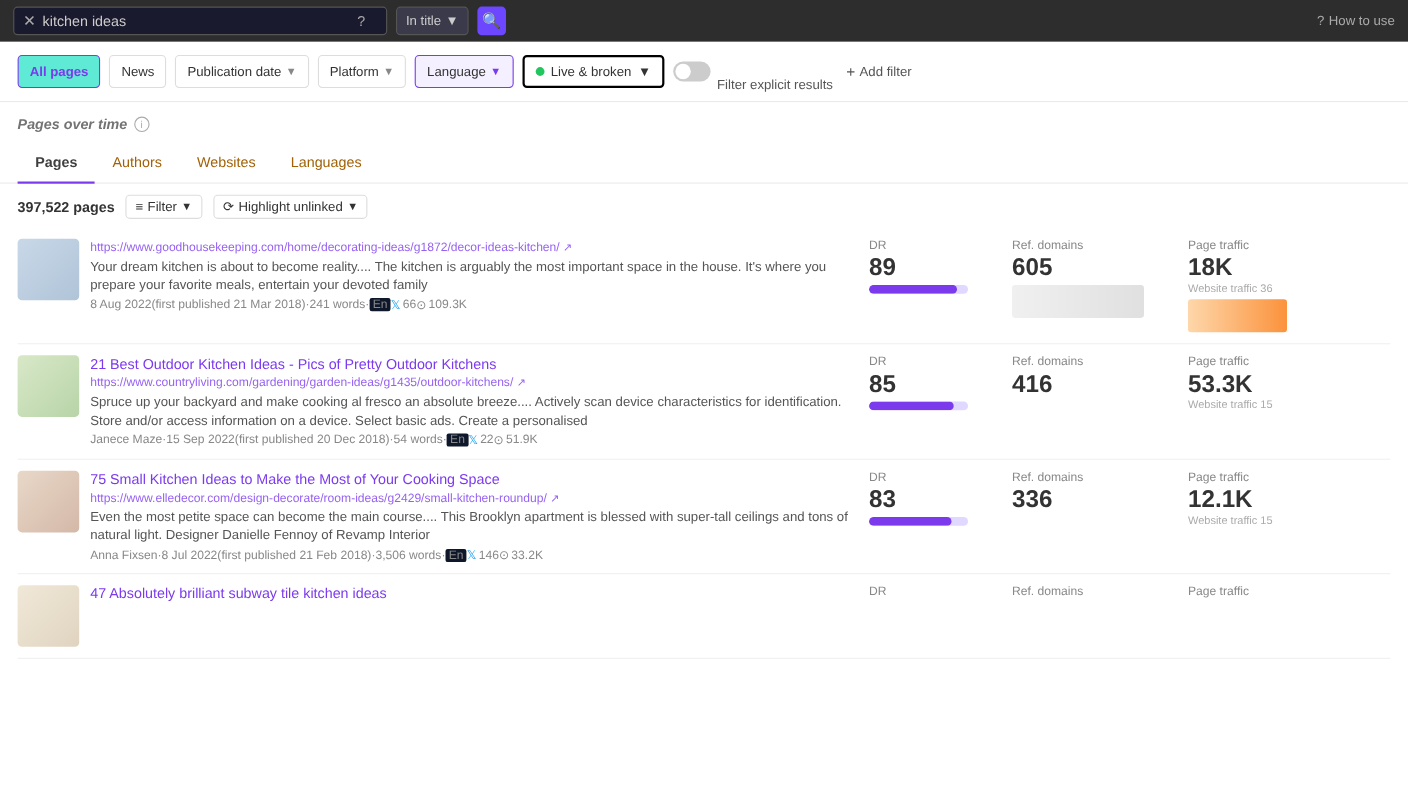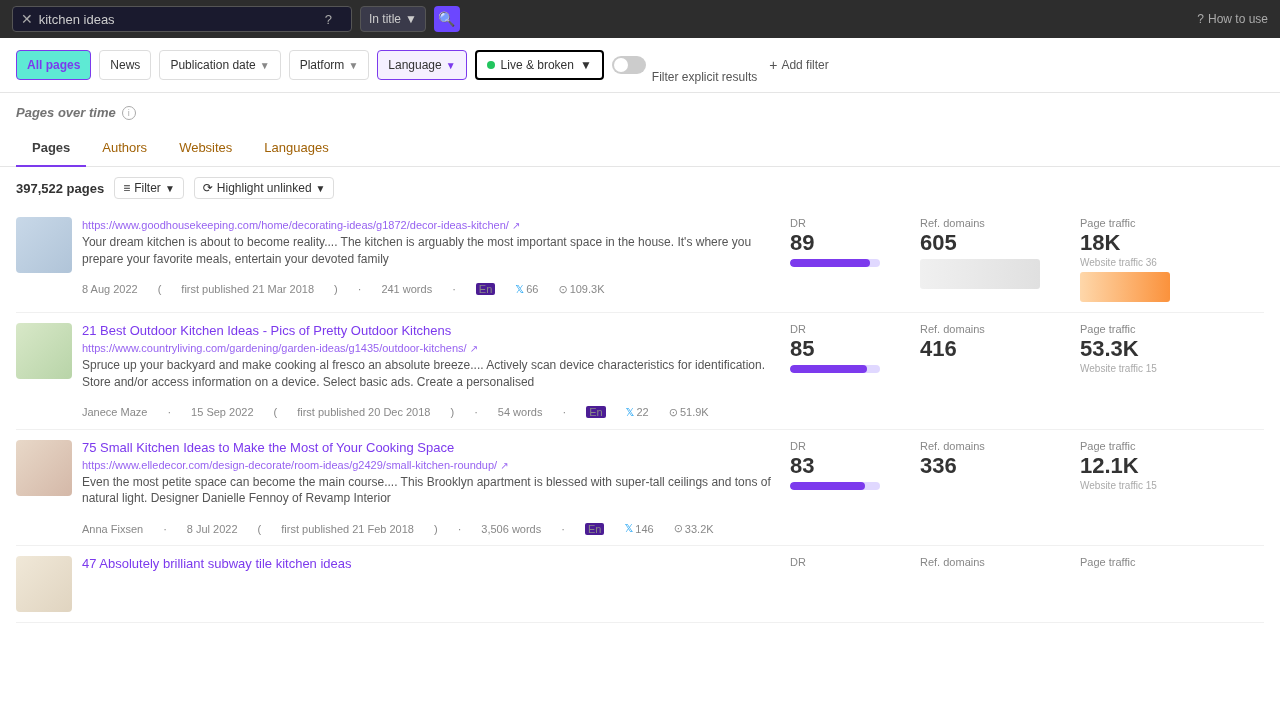--- a/index.html
+++ b/index.html
@@ -84,24 +84,24 @@
       min-height: 90px;
     }
     .result-main { display: flex; gap: 10px; align-items: flex-start; }
     .result-thumb {
       width: 56px; height: 56px; background: #e0e0e0; border-radius: 4px; flex-shrink: 0; overflow: hidden;
     }
     .result-content { flex: 1; min-width: 0; }
     .result-title { color: #7c3aed; font-size: 13px; font-weight: 500; cursor: pointer; line-height: 1.3; }
     .result-url { color: #7c3aed; font-size: 11px; margin: 2px 0; opacity: 0.8; }
     .result-excerpt { font-size: 12px; color: #555; line-height: 1.4; margin: 3px 0; display: -webkit-box; -webkit-line-clamp: 2; -webkit-box-orient: vertical; overflow: hidden; }
-    .result-meta { font-size: 11px; color: #888; display: flex; align-items: center; gap: 20px; flex-wrap: wrap; margin-top: 15px; }
+    .result-meta { font-size: 11px; color: #888; display: flex; align-items: center; gap: 0; flex-wrap: wrap; margin-top: 3px; }
     .result-meta .author { color: #888; }
     .result-meta .date { color: #888; }
-    .result-meta .lang { background: #4c1d95; border-radius: 2px; padding: 0 3px; }
+    .result-meta .lang { background: #0f172a; border-radius: 2px; padding: 0 3px; }
     .result-meta .twitter { display: flex; align-items: center; gap: 2px; }
     .result-meta .backlinks { display: flex; align-items: center; gap: 2px; }
     .metric-label { font-size: 11px; color: #888; margin-bottom: 2px; }
     .metric-value { font-size: 22px; font-weight: 700; color: #333; line-height: 1.1; }
     .dr-bar-wrap { margin-top: 4px; width: 90px; height: 8px; background: #e0d8ff; border-radius: 4px; overflow: hidden; }
     .dr-bar { height: 100%; background: #7c3aed; border-radius: 4px; }
     .chart-placeholder { width: 120px; height: 30px; background: linear-gradient(90deg, #f0f0f0 0%, #e0e0e0 100%); border-radius: 3px; margin-top: 4px; }
     .traffic-chart-orange { width: 90px; height: 30px; background: linear-gradient(90deg, #fed7aa, #fb923c); border-radius: 3px; margin-top: 4px; }
 
     .col-dr { padding-left: 16px; }

